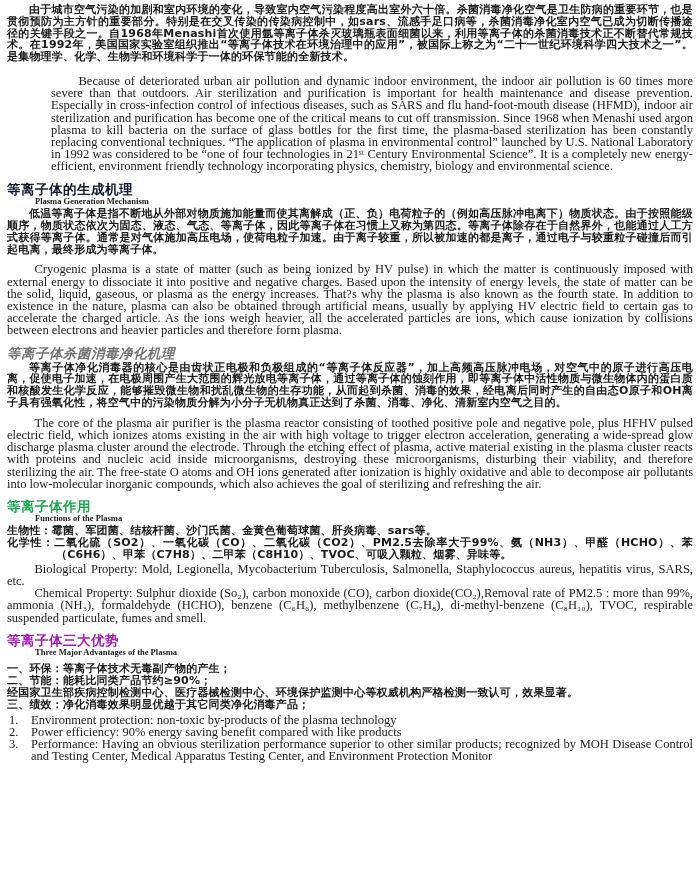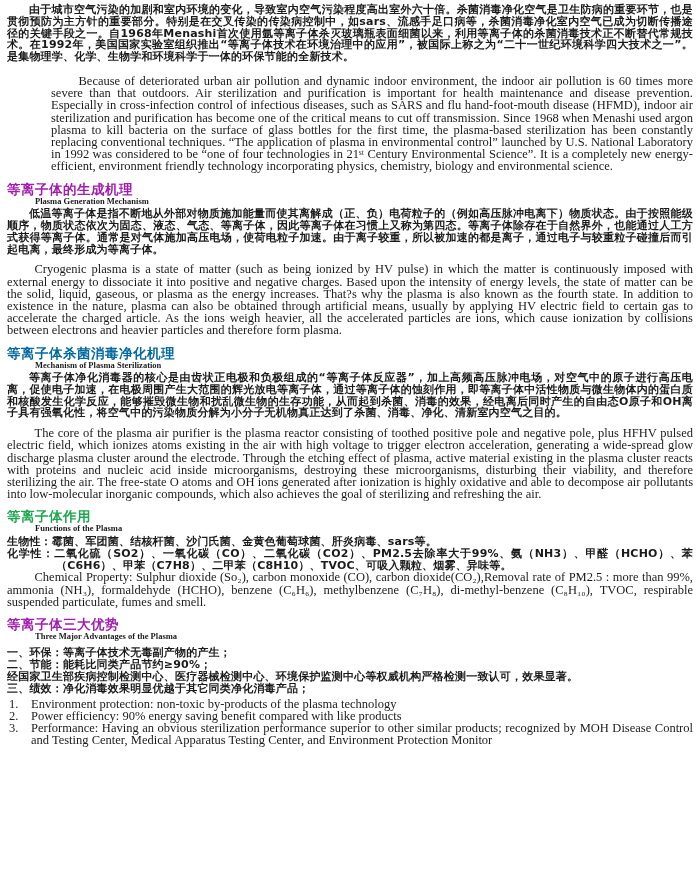--- a/index.html
+++ b/index.html
@@ -71,38 +71,38 @@
 </style>
 </head>
 <body>
 
 <div class="page" style="color: rgb(27, 27, 27);">
 
   <p class="zh indent-zh">由于城市空气污染的加剧和室内环境的变化，导致室内空气污染程度高出室外六十倍。杀菌消毒净化空气是卫生防病的重要环节，也是贯彻预防为主方针的重要部分。特别是在交叉传染的传染病控制中，如sars、流感手足口病等，杀菌消毒净化室内空气已成为切断传播途径的关键手段之一。自1968年Menashi首次使用氩等离子体杀灭玻璃瓶表面细菌以来，利用等离子体的杀菌消毒技术正不断替代常规技术。在1992年，美国国家实验室组织推出“等离子体技术在环境治理中的应用”，被国际上称之为“二十一世纪环境科学四大技术之一”。是集物理学、化学、生物学和环境科学于一体的环保节能的全新技术。</p>
   <p class="en indent-en mt-en">Because of deteriorated urban air pollution and dynamic indoor environment, the indoor air pollution is 60 times more severe than that outdoors. Air sterilization and purification is important for health maintenance and disease prevention. Especially in cross-infection control of infectious diseases, such as SARS and flu hand-foot-mouth disease (HFMD), indoor air sterilization and purification has become one of the critical means to cut off transmission. Since 1968 when Menashi used argon plasma to kill bacteria on the surface of glass bottles for the first time, the plasma-based sterilization has been constantly replacing conventional techniques. “The application of plasma in environmental control” launched by U.S. National Laboratory in 1992 was considered to be “one of four technologies in 21ˢᵗ Century Environmental Science”. It is a completely new energy-efficient, environment friendly technology incorporating physics, chemistry, biology and environmental science.</p>
 
   <div class="section">
-    <h2 class="h-zh heading-green" style="color: #a21caf;">等离子体的生成机理</h2>
+    <h2 class="h-zh heading-green" style="color: #0f172a;">等离子体的生成机理</h2>
     <div class="h-en">Plasma Generation Mechanism</div>
     <p class="zh indent-zh para-zh">低温等离子体是指不断地从外部对物质施加能量而使其离解成（正、负）电荷粒子的（例如高压脉冲电离下）物质状态。由于按照能级顺序，物质状态依次为固态、液态、气态、等离子体，因此等离子体在习惯上又称为第四态。等离子体除存在于自然界外，也能通过人工方式获得等离子体。通常是对气体施加高压电场，使荷电粒子加速。由于离子较重，所以被加速的都是离子，通过电子与较重粒子碰撞后而引起电离，最终形成为等离子体。</p>
     <p class="en indent-en para-en">Cryogenic plasma is a state of matter (such as being ionized by HV pulse) in which the matter is continuously imposed with external energy to dissociate it into positive and negative charges. Based upon the intensity of energy levels, the state of matter can be the solid, liquid, gaseous, or plasma as the energy increases. That?s why the plasma is also known as the fourth state. In addition to existence in the nature, plasma can also be obtained through artificial means, usually by applying HV electric field to certain gas to accelerate the charged article. As the ions weigh heavier, all the accelerated particles are ions, which cause ionization by collisions between electrons and heavier particles and therefore form plasma.</p>
   </div>
 
   <div class="section">
-    <h2 class="h-zh heading-green" style="color: #0369a1;">等离子体杀菌消毒净化机理</h2>
-    <div class="h-en">Mechanism of Plasma Sterilization</div>
+    <h2 class="h-zh heading-green" style="color: #737373; font-style: italic;">等离子体杀菌消毒净化机理</h2>
     <p class="zh indent-zh para-zh">等离子体净化消毒器的核心是由齿状正电极和负极组成的“等离子体反应器”，加上高频高压脉冲电场，对空气中的原子进行高压电离，促使电子加速，在电极周围产生大范围的辉光放电等离子体，通过等离子体的蚀刻作用，即等离子体中活性物质与微生物体内的蛋白质和核酸发生化学反应，能够摧毁微生物和扰乱微生物的生存功能，从而起到杀菌、消毒的效果，经电离后同时产生的自由态O原子和OH离子具有强氧化性，将空气中的污染物质分解为小分子无机物真正达到了杀菌、消毒、净化、清新室内空气之目的。</p>
     <p class="en indent-en para-en">The core of the plasma air purifier is the plasma reactor consisting of toothed positive pole and negative pole, plus HFHV pulsed electric field, which ionizes atoms existing in the air with high voltage to trigger electron acceleration, generating a wide-spread glow discharge plasma cluster around the electrode. Through the etching effect of plasma, active material existing in the plasma cluster reacts with proteins and nucleic acid inside microorganisms, destroying these microorganisms, disturbing their viability, and therefore sterilizing the air. The free-state O atoms and OH ions generated after ionization is highly oxidative and able to decompose air pollutants into low-molecular inorganic compounds, which also achieves the goal of sterilizing and refreshing the air.</p>
   </div>
 
   <div class="section">
     <h2 class="h-zh heading-green" style="color: rgb(31, 166, 81);">等离子体作用</h2>
     <div class="h-en">Functions of the Plasma</div>
     <p class="zh para-zh">生物性：霉菌、军团菌、结核杆菌、沙门氏菌、金黄色葡萄球菌、肝炎病毒、sars等。</p>
     <p class="zh hang-zh">化学性：二氧化硫（SO2）、一氧化碳（CO）、二氧化碳（CO2）、PM2.5去除率大于99%、氨（NH3）、甲醛（HCHO）、苯（C6H6）、甲苯（C7H8）、二甲苯（C8H10）、TVOC、可吸入颗粒、烟雾、异味等。</p>
+    <p class="en indent-en" style="margin-top:2px;">Biological Property: Mold, Legionella, Mycobacterium Tuberculosis, Salmonella, Staphylococcus aureus, hepatitis virus, SARS, etc.</p>
     <p class="en indent-en">Chemical Property: Sulphur dioxide (So₂), carbon monoxide (CO), carbon dioxide(CO₂),Removal rate of PM2.5 : more than 99%, ammonia (NH₃), formaldehyde (HCHO), benzene (C₆H₆), methylbenzene (C₇H₈), di-methyl-benzene (C₈H₁₀), TVOC, respirable suspended particulate, fumes and smell.</p>
   </div>
 
   <div class="section">
     <h2 class="h-zh heading-green" style="color: #a21caf;">等离子体三大优势</h2>
     <div class="h-en">Three Major Advantages of the Plasma</div>
     <div style="margin-top:6px;">
       <p class="zh adv-zh-item">一、环保：等离子体技术无毒副产物的产生；</p>
       <p class="zh adv-zh-item">二、节能：能耗比同类产品节约≥90%；</p>
       <p class="zh adv-zh-item">经国家卫生部疾病控制检测中心、医疗器械检测中心、环境保护监测中心等权威机构严格检测一致认可，效果显著。</p>

